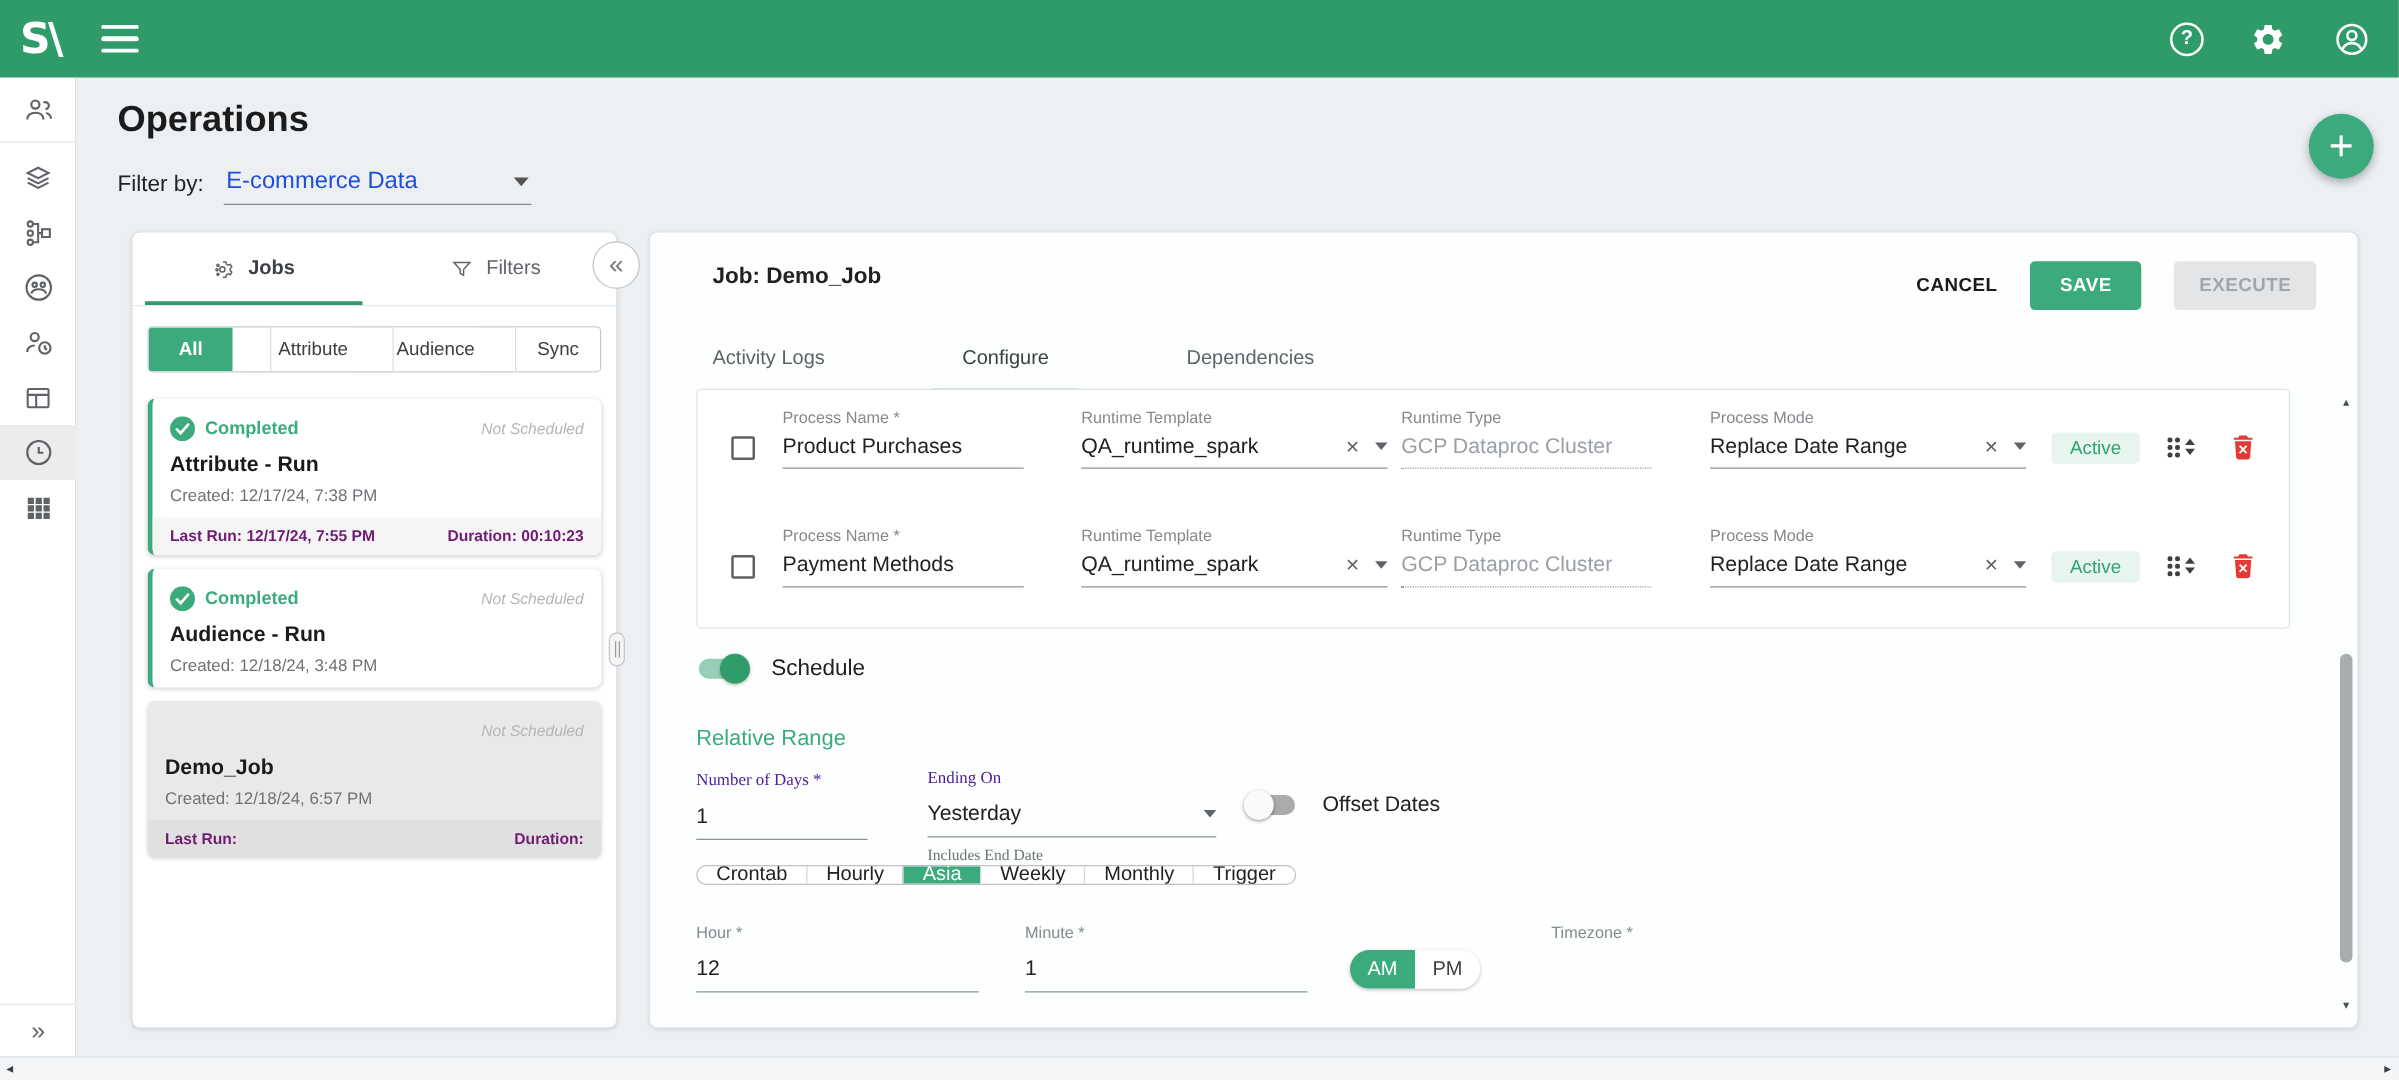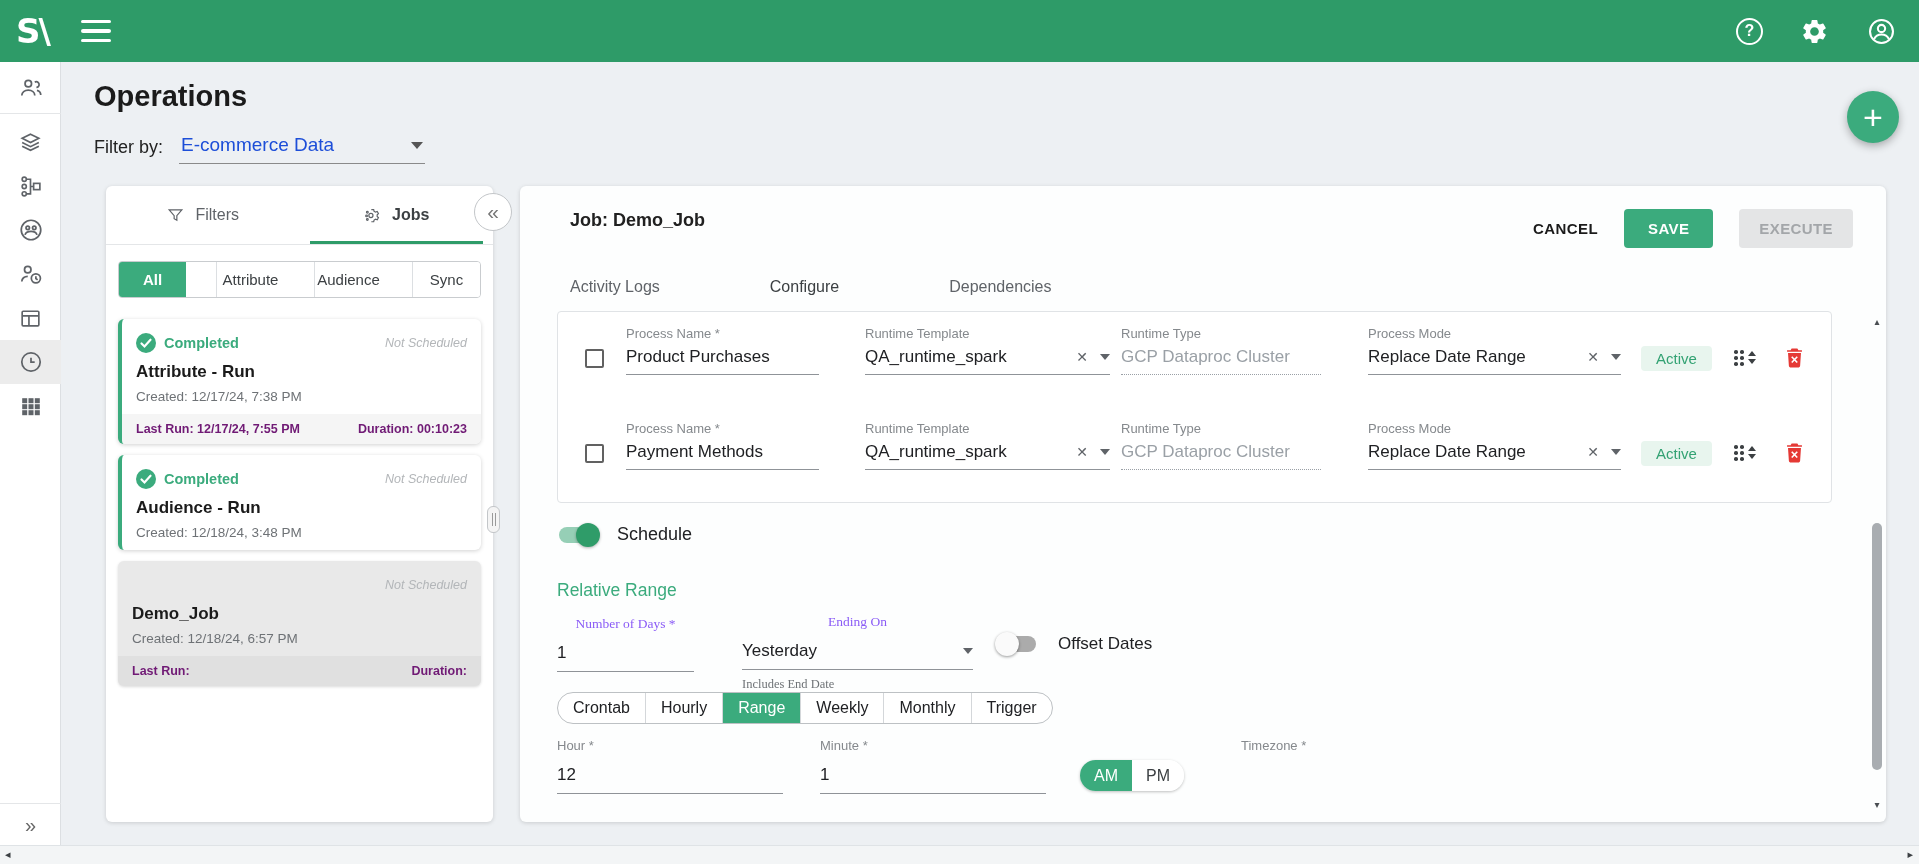--- a/index.html
+++ b/index.html
@@ -91,30 +91,30 @@
   .trash-btn { position:absolute; left:1228px; top:36px; cursor:pointer; }
 
   .sched-row { position:absolute; left:39px; top:338px; display:flex; align-items:center; gap:20px; }
   .toggle { position:relative; width:38px; height:16px; border-radius:9px; cursor:pointer; }
   .toggle.on { background:#96CFB6; }
   .toggle.on .knob { position:absolute; right:-3px; top:-4px; width:24px; height:24px; border-radius:50%; background:#2F9C69; box-shadow:0 1px 3px rgba(0,0,0,.3); }
   .toggle.off { background:#ababab; }
   .toggle.off .knob { position:absolute; left:-3px; top:-4px; width:24px; height:24px; border-radius:50%; background:#fafafa; box-shadow:0 1px 3px rgba(0,0,0,.4); }
   .sched-label { font-size:18px; color:#202124; }
   .section-title { position:absolute; left:37px; top:394px; font-size:17.5px; color:#3BAB7D; }
-  .serif-label { font-family:"Liberation Serif", serif; font-size:13.5px; color:#8b5cf6;text-align:center; }
+  .serif-label { font-family:"Liberation Serif", serif; font-size:13.5px; color:#4c1d95; }
   .days-field { position:absolute; left:37px; top:430px; width:137px; }
   .ending-field { position:absolute; left:222px; top:428px; width:231px; }
   .inline-val-row { display:flex; align-items:center; justify-content:space-between; border-bottom:1px solid #8f9398; padding:7px 0 8px 0; margin-top:4px; }
   .inline-val { font-size:17px; color:#202124; }
   .ending-hint { margin-top:7px; font-family:"Liberation Serif", serif; font-size:12.5px; color:#6e7276; }
   .offset-row { position:absolute; left:478px; top:448px; display:flex; align-items:center; gap:22px; }
   .offset-label { font-size:17px; color:#202124; }
 
-  .freq-tabs { position:absolute; left:37px; top:506px; display:flex; border:1px solid #bdc1c4; border-radius:16px; overflow:hidden; height:32px; background:#fff; }
+  .freq-tabs { position:absolute; left:37px; top:506px; display:flex; border:1px solid #bdc1c4; border-radius:16px; overflow:hidden; height:16px; background:#fff; }
   .freq { display:flex; align-items:center; justify-content:center; padding:0 15px; font-size:16px; color:#202124; border-left:1px solid #d4d7da; cursor:pointer; }
   .freq:first-child { border-left:none; }
   .freq.active { background:#3BAB7D; color:#fff; }
 
   .time-label-hour { position:absolute; left:37px; top:552px; font-size:13px; color:#85898d; }
   .time-label-min { position:absolute; left:300px; top:552px; font-size:13px; color:#85898d; }
   .time-label-tz { position:absolute; left:721px; top:552px; font-size:13px; color:#85898d; }
   .time-field { position:absolute; top:572px; }
   .time-field .inline-val-row { margin-top:0; }
   .ampm { position:absolute; left:560px; top:574px; display:flex; border-radius:16px; overflow:hidden; box-shadow:0 1px 3px rgba(0,0,0,.25); height:31px; }
@@ -239,35 +239,35 @@
 <div class="fab">+</div>
 
 <div class="left-panel">
   <div class="collapse-btn">«</div>
   <div class="resize-handle">
       <i></i>
       <i></i>
     </div>
 
   <div class="lp-tabs">
-    <div class="lp-tab">
-      <svg width="19" height="19" viewBox="0 0 24 24">
-          <path d="M4 5h16l-6.3 7.2V18l-3.4-2v-3.8z"></path>
-        </svg>
-      <span>Filters</span>
-    </div>
     <div class="lp-tab active">
       <svg width="19" height="19" viewBox="0 0 24 24">
           <path d="M10.5 4.5h3l.5 2.2 1.9 1.1 2.1-.8 1.5 2.6-1.6 1.5v2.2l1.6 1.5-1.5 2.6-2.1-.8-1.9 1.1-.5 2.2h-3"></path>
           <circle cx="10" cy="12" r="2.6"></circle>
           <circle cx="5.5" cy="8" r="1.1"></circle>
           <circle cx="4.5" cy="12.5" r="1.1"></circle>
           <circle cx="5.5" cy="17" r="1.1"></circle>
         </svg>
       <span>Jobs</span>
+    </div>
+    <div class="lp-tab">
+      <svg width="19" height="19" viewBox="0 0 24 24">
+          <path d="M4 5h16l-6.3 7.2V18l-3.4-2v-3.8z"></path>
+        </svg>
+      <span>Filters</span>
     </div>
   </div>
 
   <div class="segmented">
     <div class="seg active">All</div>
     <div class="seg">Attribute</div>
     <div class="seg">Audience</div>
     <div class="seg">Sync</div>
   </div>
 
@@ -484,21 +484,21 @@
   <div class="offset-row">
     <div class="toggle off">
         <div class="knob"></div>
       </div>
     <div class="offset-label">Offset Dates</div>
   </div>
 
   <div class="freq-tabs">
     <div class="freq">Crontab</div>
     <div class="freq">Hourly</div>
-    <div class="freq active">Range</div>
+    <div class="freq active">Asia</div>
     <div class="freq">Weekly</div>
     <div class="freq">Monthly</div>
     <div class="freq">Trigger</div>
   </div>
 
   <div class="time-label-hour">Hour *</div>
   <div class="time-field" style="left:37px;width:226px;">
     <div class="inline-val-row">
         <span class="inline-val">12</span>
       </div>

